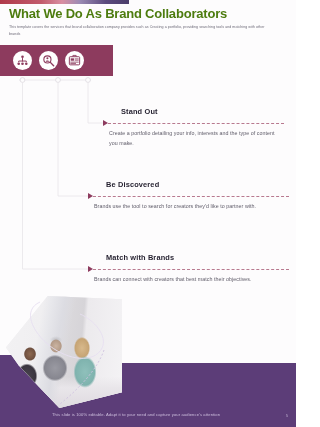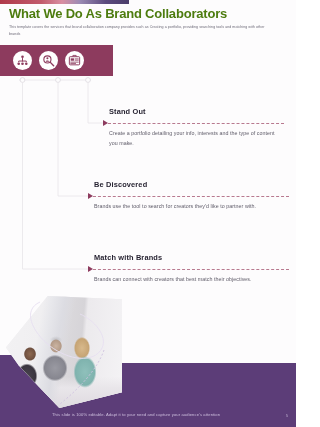--- a/index.html
+++ b/index.html
@@ -55,21 +55,21 @@
     width:0; height:0;
     border-top:3.4px solid transparent;
     border-bottom:3.4px solid transparent;
     border-left:5px solid #8d3b5e;
   }
   .block .dash{
     position:absolute; left:5px; top:16.2px; height:0;
     border-top:0.9px dashed #b8798f;
   }
   .block h3{
-    position:absolute; left:6px; top:0;
+    position:absolute; left:18px; top:0;
     font-size:7.4px; font-weight:bold; color:#231f2e;
     letter-spacing:0.15px; background:#fdfcfd; padding-right:3px;
     white-space:nowrap;
   }
   .block p{
     position:absolute; left:6px; top:21px; width:170px;
     font-size:5.3px; line-height:1.95; color:#5e5b68;
     letter-spacing:0.05px;
   }
 

